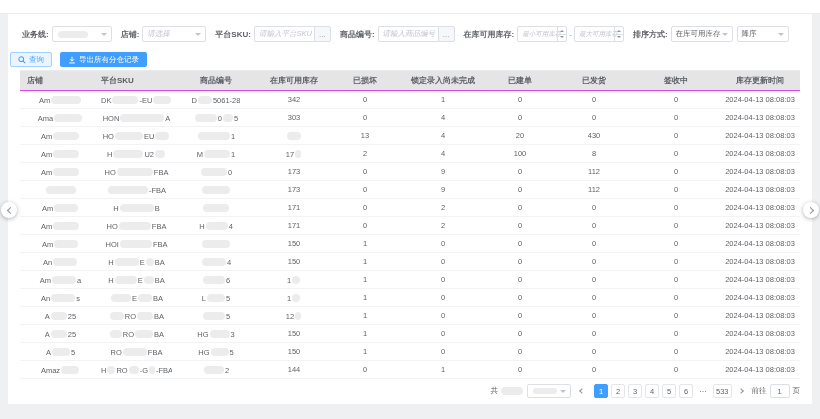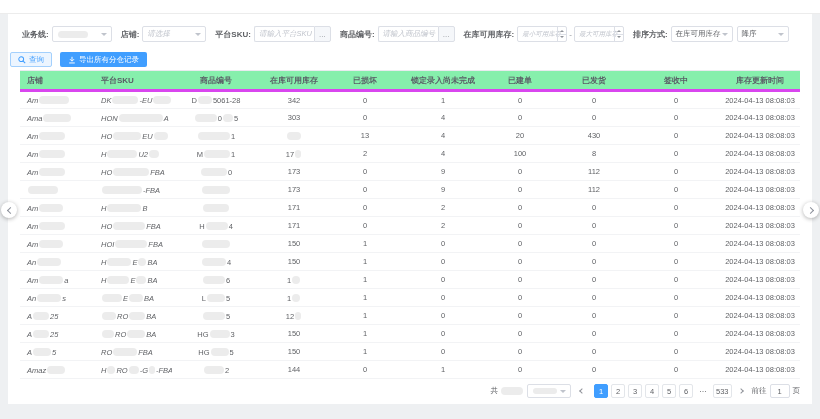--- a/index.html
+++ b/index.html
@@ -28,23 +28,23 @@
   .dash { font-size:8px; color:#909399; margin:0 2px; }
   
   .btnrow { position:absolute; left:0; top:38px; display:flex; align-items:center; padding-left:2px; }
   .btn { height:15px; border-radius:2px; font-size:7.5px; display:flex; align-items:center; padding:0 7px; cursor:pointer; border:1px solid transparent; }
   .btn svg { margin-right:3px; }
   .btn.ghost { background:#ecf5ff; border-color:#a3d0fd; color:#409eff; }
   .btn.primary { background:#409eff; color:#fff; margin-left:8px; }
   
   .tblwrap { position:absolute; left:12px; top:56px; width:780px; }
   table { border-collapse:collapse; table-layout:fixed; width:780px; }
-  thead th { height:20px; background:#86efac; font-size:8px; color:#5a5e66; font-weight:bold; border-bottom:3px solid #d946ef; border-top:1px solid #e9ebef; text-align:center; overflow:hidden; }
+  thead th { height:20px; background:#e5e5e5; font-size:8px; color:#5a5e66; font-weight:bold; border-bottom:1px solid #d946ef; border-top:1px solid #e9ebef; text-align:center; overflow:hidden; }
   tbody td { height:18px; font-size:7.5px; color:#606266; border-bottom:1px solid #f2f3f5; text-align:center; overflow:hidden; white-space:nowrap; }
-  tbody td:nth-child(1), tbody td:nth-child(2) { text-align:left; padding-left:7px;font-style:italic; }
+  tbody td:nth-child(1), tbody td:nth-child(2) { text-align:center; padding-left:7px; }
   thead th:nth-child(1), thead th:nth-child(2) { text-align:left; padding-left:7px; }
   .blob { display:inline-block; height:8px; background:#ececec; border-radius:4px; vertical-align:middle; margin:0 1px; }
   .frag { vertical-align:middle; }
   
   .pagination { position:absolute; right:12px; top:368px; height:18px; display:flex; align-items:center; font-size:7.5px; color:#606266; }
   .pagination > * { margin-left:3px; }
   .pg-sel { width:44px; height:14px; }
   .page-btn { min-width:14px; height:14px; padding:0 2px; border:1px solid #e3e6ea; border-radius:2px; background:#fff; display:flex; align-items:center; justify-content:center; font-size:7.5px; color:#606266; cursor:pointer; }
   .page-btn.active { background:#409eff; border-color:#409eff; color:#fff; }
   .page-btn.ellipsis { border:none; }

